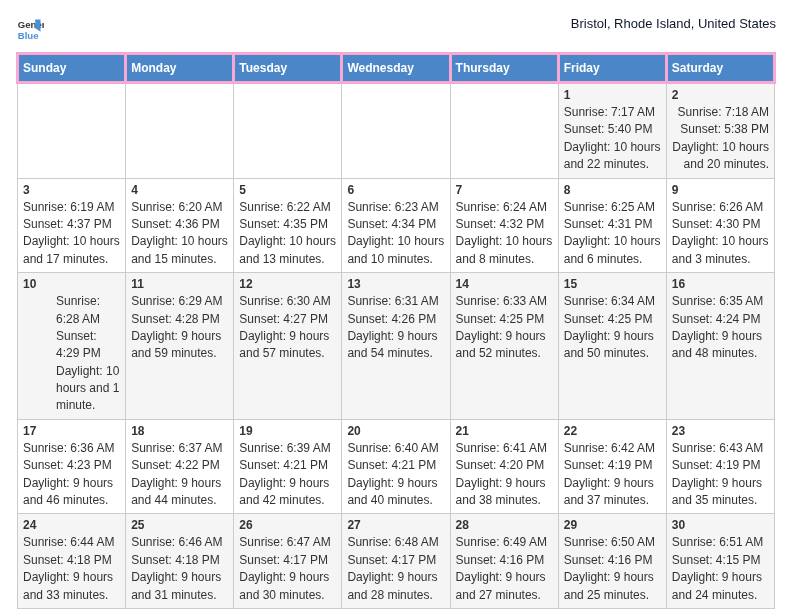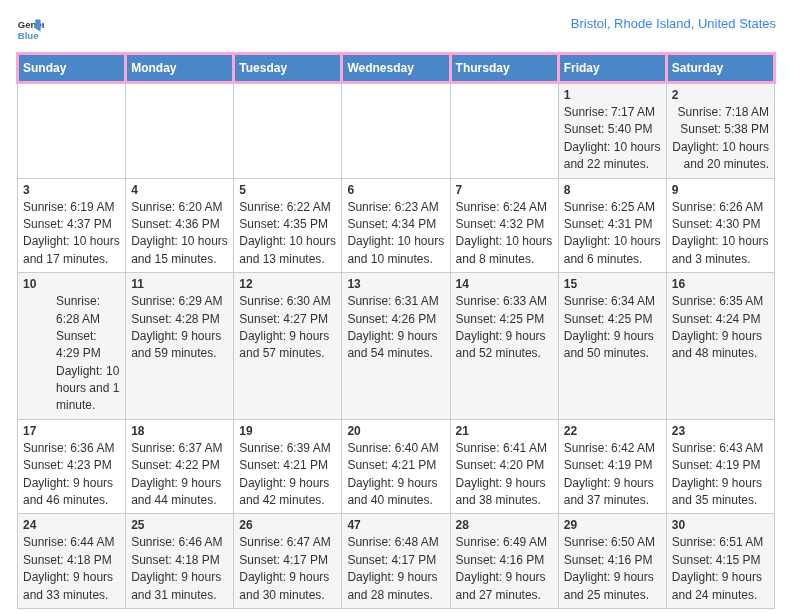--- a/index.html
+++ b/index.html
@@ -28,21 +28,21 @@
     .title-block {
       text-align: right;
     }
     .month-title {
       font-size: 28px;
       font-weight: normal;
       color: #333;
     }
     .location {
       font-size: 13px;
-      color: #3b82f6;
+      color: #0f172a;
     }
     table {
       width: 100%;
       border-collapse: collapse;
       table-layout: fixed;
     }
     thead tr th {
       background: #4a86c8;
       color: #fff;
       font-size: 12px;
@@ -270,21 +270,21 @@
 Sunset: 4:18 PM
 Daylight: 9 hours and 31 minutes.</div>
         </td>
         <td>
           <div class="day-num">26</div>
           <div class="day-info" style="white-space: pre-line;">Sunrise: 6:47 AM
 Sunset: 4:17 PM
 Daylight: 9 hours and 30 minutes.</div>
         </td>
         <td>
-          <div class="day-num">47</div>
+          <div class="day-num">27</div>
           <div class="day-info" style="white-space: pre-line;">Sunrise: 6:48 AM
 Sunset: 4:17 PM
 Daylight: 9 hours and 28 minutes.</div>
         </td>
         <td>
           <div class="day-num">28</div>
           <div class="day-info" style="white-space: pre-line;">Sunrise: 6:49 AM
 Sunset: 4:16 PM
 Daylight: 9 hours and 27 minutes.</div>
         </td>

